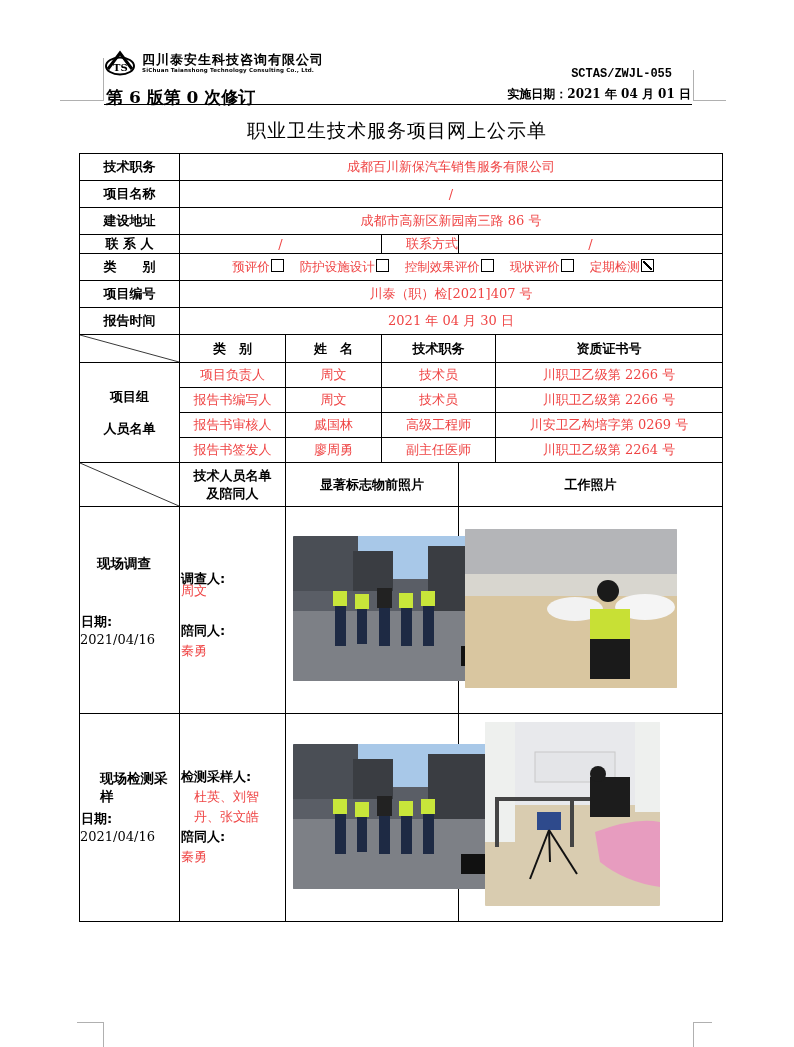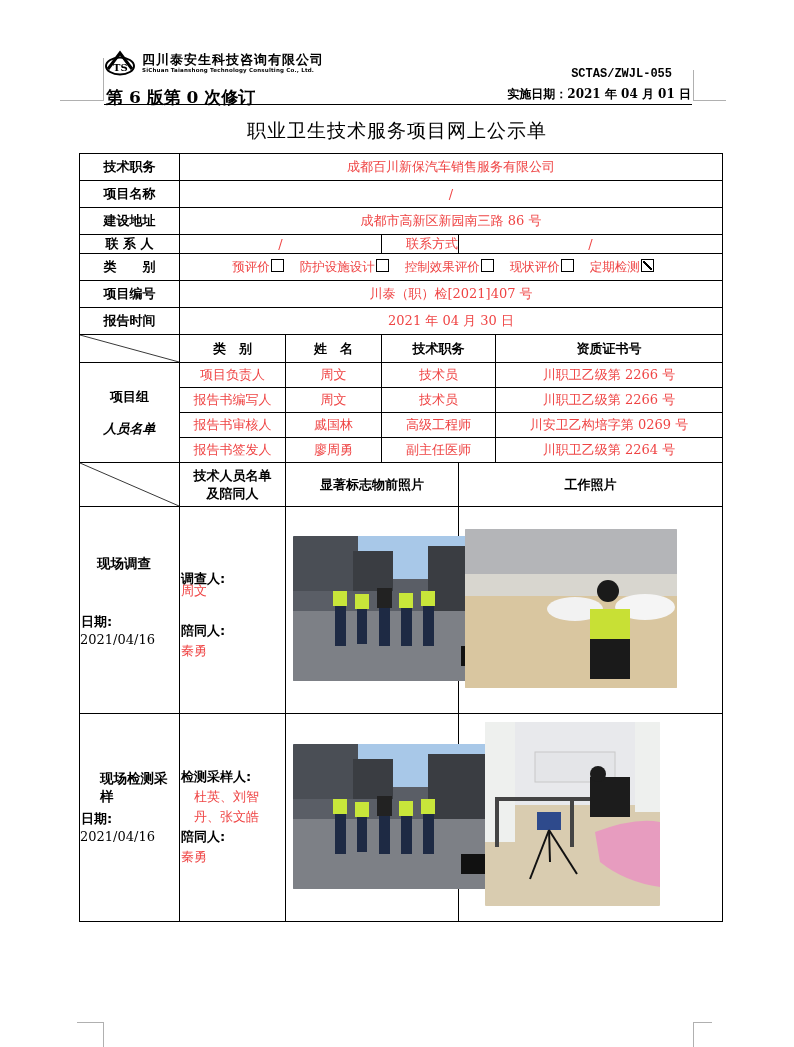--- a/index.html
+++ b/index.html
@@ -120,21 +120,21 @@
           </svg>
     </td>
     <td class="lbl">类　别</td>
     <td class="lbl">姓　名</td>
     <td colspan="2" class="lbl">技术职务</td>
     <td class="lbl">资质证书号</td>
   </tr>
   <tr style="height:25px">
     <td rowspan="4" class="lbl">
       <div>项目组</div>
-      <div style="margin-top:14px;font-style:italic;">人员名单</div>
+      <div style="margin-top:14px;">人员名单</div>
     </td>
     <td class="val">项目负责人</td>
     <td class="val">周文</td>
     <td colspan="2" class="val">技术员</td>
     <td class="val">川职卫乙级第 2266 号</td>
   </tr>
   <tr style="height:25px">
     <td class="val">报告书编写人</td>
     <td class="val">周文</td>
     <td colspan="2" class="val">技术员</td>

